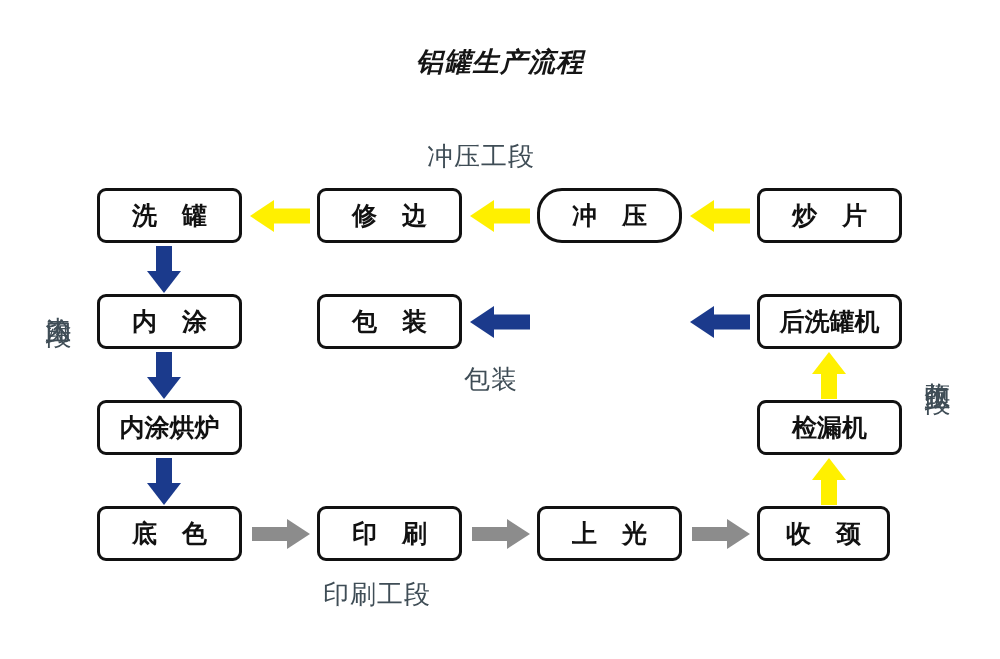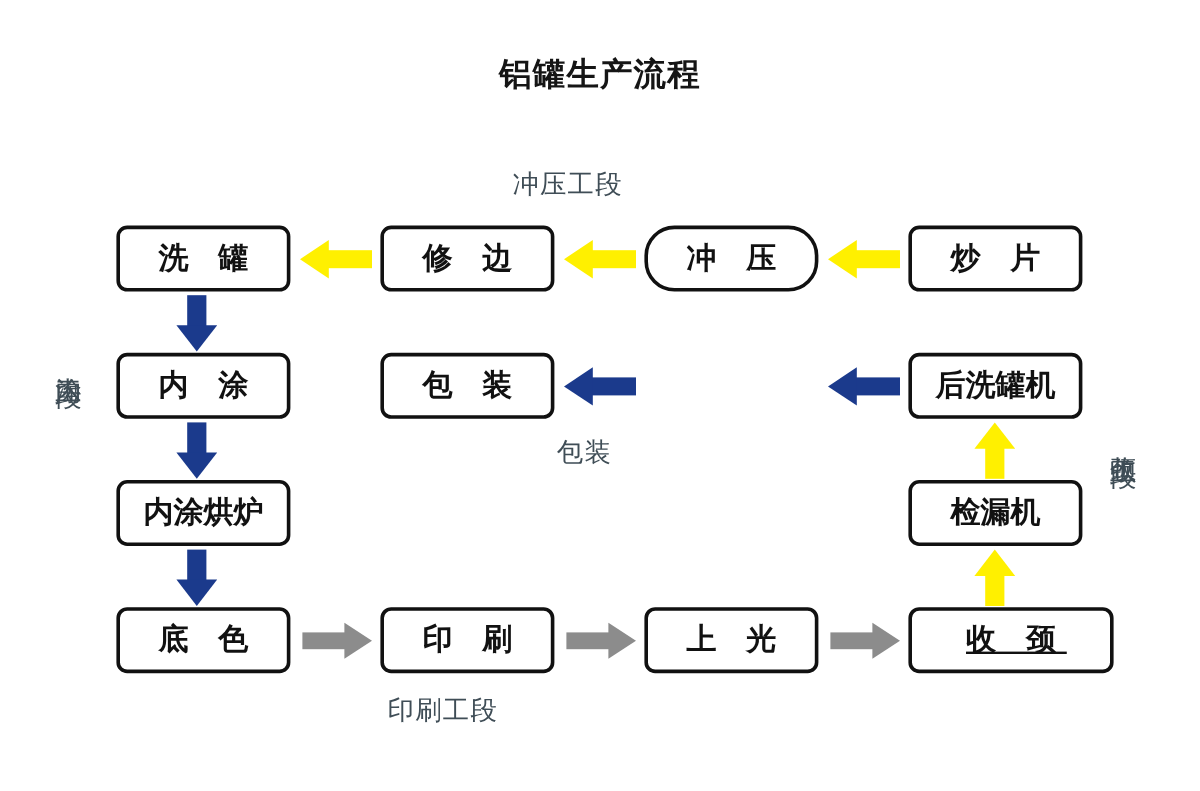--- a/index.html
+++ b/index.html
@@ -24,20 +24,21 @@
   .page-title {
     position: absolute;
     left: 0;
     top: 44px;
     width: 1000px;
     text-align: center;
     font-size: 27px;
     font-weight: 700;
     letter-spacing: 1px;
     color: #151515;
+    font-style: italic;
   }
 
   
   .node {
     position: absolute;
     box-sizing: border-box;
     border: 3px solid #111111;
     border-radius: 9px;
     background: #ffffff;
     display: flex;
@@ -47,21 +48,21 @@
     font-weight: 700;
     color: #111111;
     line-height: 1;
   }
   .node.wide-letter { letter-spacing: 9px; text-indent: 9px; }
   .node.tight { letter-spacing: 0px; }
 
   
   .section-label {
     position: absolute;
-    font-size: 22px;
+    font-size: 26px;
     font-weight: 400;
     color: #3f4d56;
     letter-spacing: 1px;
     white-space: nowrap;
   }
   .section-label.vertical {
     writing-mode: vertical-rl;
     text-orientation: upright;
     letter-spacing: 2px;
   }
@@ -185,21 +186,21 @@
   <div class="node tight" style="left:97px;  top:400px; width:145px; height:55px;">内涂烘炉</div>
 
   <div class="node wide-letter" style="left:97px;  top:506px; width:145px; height:55px;">底 色</div>
 
   <div class="node tight" style="left:757px; top:400px; width:145px; height:55px;">检漏机</div>
 
   <div class="node wide-letter" style="left:317px; top:506px; width:145px; height:55px;">印 刷</div>
 
   <div class="node wide-letter" style="left:537px; top:506px; width:145px; height:55px;">上 光</div>
 
-  <div class="node wide-letter" style="left:757px; top:506px; width:171px; height:55px;text-decoration:underline;">收 颈</div>
+  <div class="node wide-letter" style="left:757px; top:506px; width:133px; height:55px;">收 颈</div>
 
   <div class="arrow h-right" style="left:252px; top:519px; width:58px; height:30px; color:#8C8C8C;">
     <div class="shaft" style="width:36px; height:14px;"></div>
     <div class="head" style="border-top:15px solid transparent; border-bottom:15px solid transparent; border-left:23px solid #8C8C8C;"></div>
   </div>
 
   <div class="arrow h-right" style="left:472px; top:519px; width:58px; height:30px; color:#8C8C8C;">
     <div class="shaft" style="width:36px; height:14px;"></div>
     <div class="head" style="border-top:15px solid transparent; border-bottom:15px solid transparent; border-left:23px solid #8C8C8C;"></div>
   </div>

